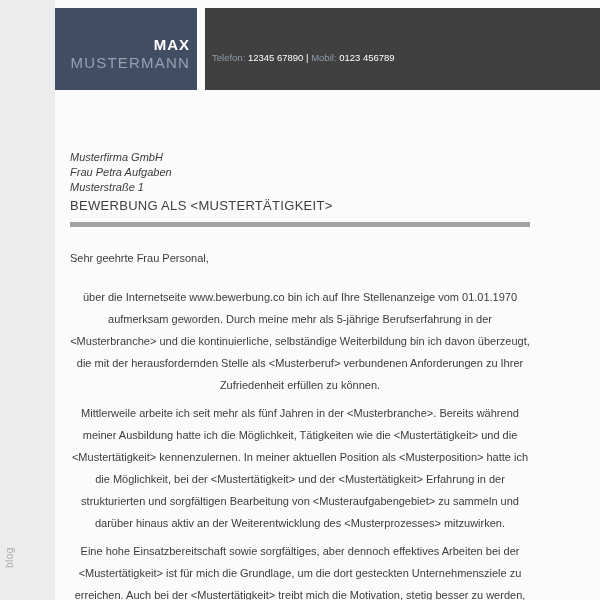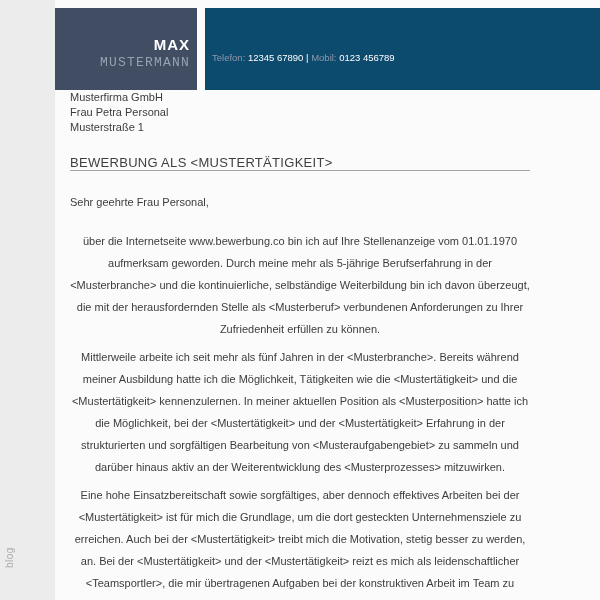--- a/index.html
+++ b/index.html
@@ -33,44 +33,44 @@
   
   .letterhead { display: flex; height: 82px; }
   .name-box {
     width: 142px;
     background: #414d63;
     display: flex; flex-direction: column;
     justify-content: center; align-items: flex-end;
     padding: 8px 7px 0 0;
   }
   .name-first { color: #ffffff; font-weight: bold; font-size: 15px; letter-spacing: 1px; line-height: 18px; }
-  .name-last  { color: #97a0b1; font-size: 13px; letter-spacing: 1.2px; line-height: 17px; font-family: Liberation Mono, monospace; }
+  .name-last  { color: #97a0b1; font-size: 15px; letter-spacing: 1.2px; line-height: 17px; }
   .head-gap { width: 8px; background: #fbfbfb; }
   .contact-box {
     flex: 1;
-    background: #0c4a6e;
+    background: #404040;
     display: flex; flex-direction: column; justify-content: center;
     padding: 17px 0 0 7px;
     font-size: 9.5px;
   }
   .cline { line-height: 17px; white-space: nowrap; }
   .lbl { color: #8f99ac; }
   .val { color: #ffffff; }
 
   
   .content { padding: 0 70px 0 15px; color: #3c3c3c; font-size: 11px; }
-  .recipient { line-height: 15px; }
+  .recipient { margin-top: 60px; line-height: 15px; font-style: italic; }
   .date-line { text-align: right; margin-top: 14px; line-height: 15px; }
   .subject {
-    margin-top: 20px;
+    margin-top: 3px;
     font-size: 13px; font-weight: normal;
     letter-spacing: 0.3px;
     color: #3f3f3f;
-    padding-bottom: 0;
-    border-bottom: 1px solid #a3a3a3;
+    padding-bottom: 9px;
+    border-bottom: 5px solid #a3a3a3;
   }
   .salutation { margin-top: 24px; margin-bottom: 20px; line-height: 15px; }
   .body-p { line-height: 22px; margin-bottom: 6px; text-align: center; }
 </style>
 </head>
 <body>
 
 <div class="viewport">
 
   <div class="watermark">blog</div>
@@ -91,21 +91,21 @@
           <span class="lbl">Mobil:</span>
           <span class="val">0123 456789</span>
         </div>
       </div>
     </header>
 
     <main class="content">
 
       <div class="recipient">
         <div>Musterfirma GmbH</div>
-        <div>Frau Petra Personal</div>
+        <div>Frau Petra Aufgaben</div>
         <div>Musterstraße 1</div>
       </div>
 
 
       <h1 class="subject">BEWERBUNG ALS &lt;MUSTERTÄTIGKEIT&gt;</h1>
 
       <p class="salutation">Sehr geehrte Frau Personal,</p>
 
       <p class="body-p">über die Internetseite www.bewerbung.co bin ich auf Ihre Stellenanzeige vom 01.01.1970 aufmerksam geworden. Durch meine mehr als 5-jährige Berufserfahrung in der &lt;Musterbranche&gt; und die kontinuierliche, selbständige Weiterbildung bin ich davon überzeugt, die mit der herausfordernden Stelle als &lt;Musterberuf&gt; verbundenen Anforderungen zu Ihrer Zufriedenheit erfüllen zu können.</p>
       <p class="body-p">Mittlerweile arbeite ich seit mehr als fünf Jahren in der &lt;Musterbranche&gt;. Bereits während meiner Ausbildung hatte ich die Möglichkeit, Tätigkeiten wie die &lt;Mustertätigkeit&gt; und die &lt;Mustertätigkeit&gt; kennenzulernen. In meiner aktuellen Position als &lt;Musterposition&gt; hatte ich die Möglichkeit, bei der &lt;Mustertätigkeit&gt; und der &lt;Mustertätigkeit&gt; Erfahrung in der strukturierten und sorgfältigen Bearbeitung von &lt;Musteraufgabengebiet&gt; zu sammeln und darüber hinaus aktiv an der Weiterentwicklung des &lt;Musterprozesses&gt; mitzuwirken.</p>

